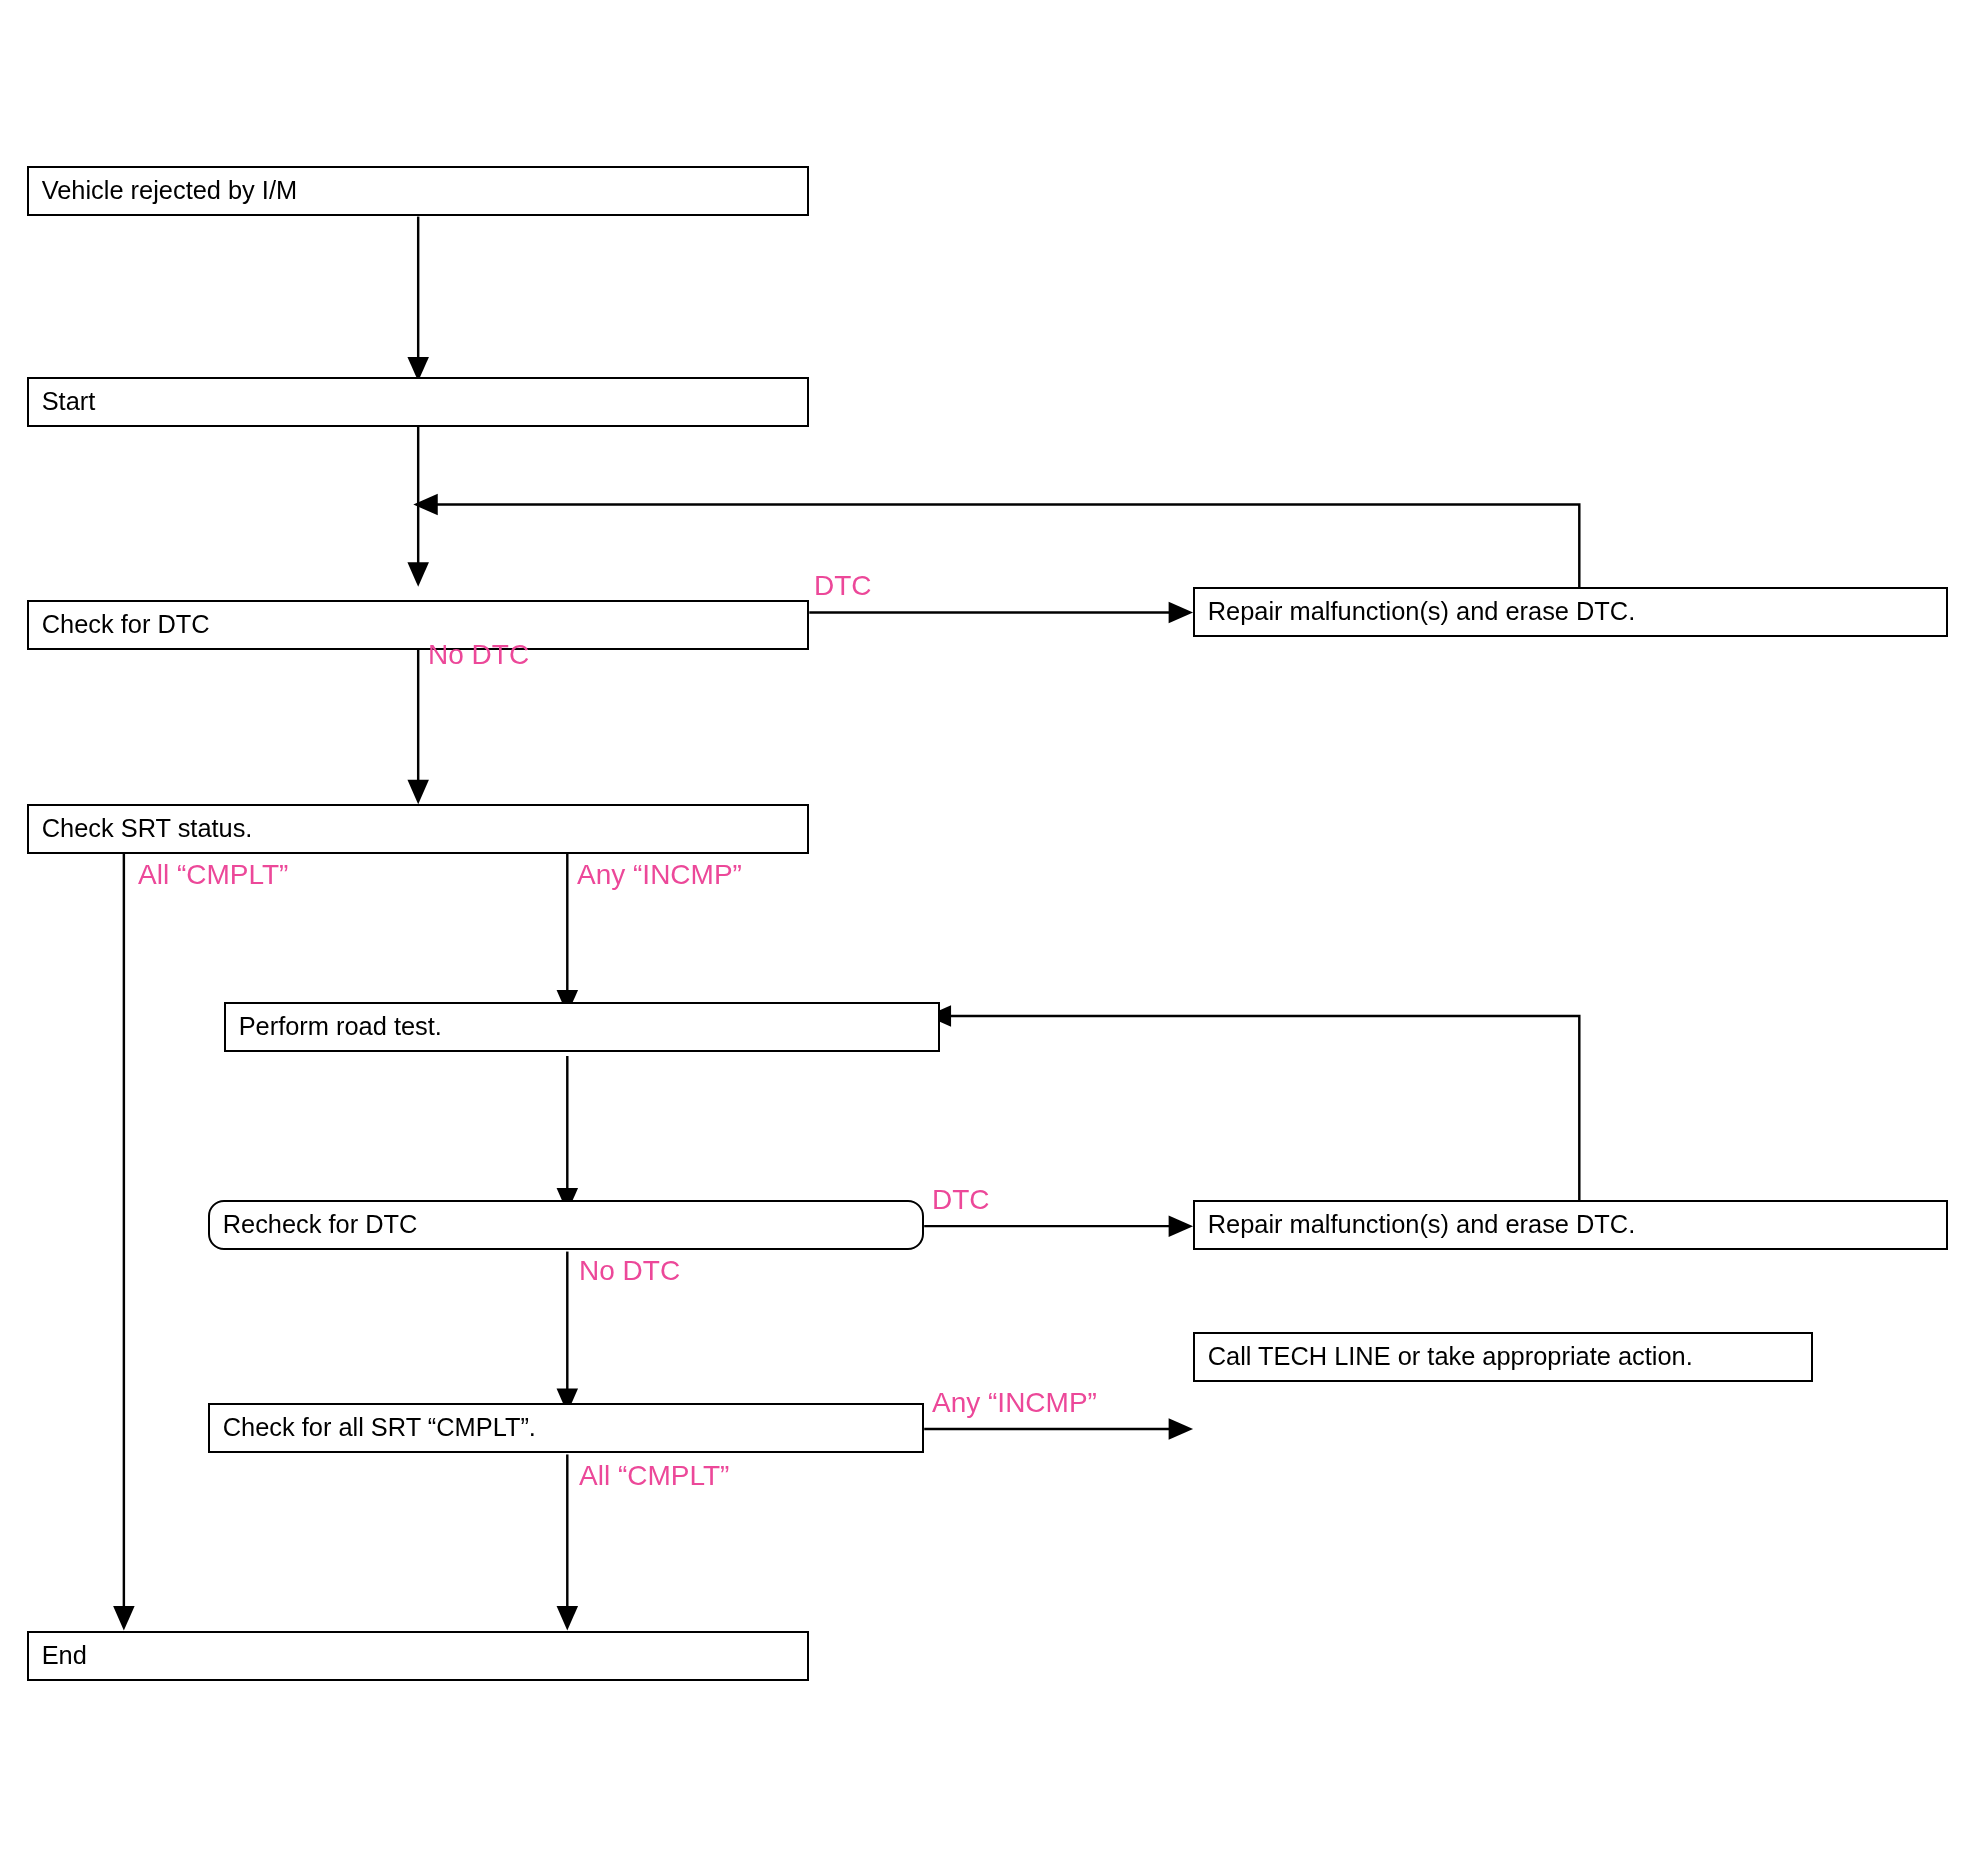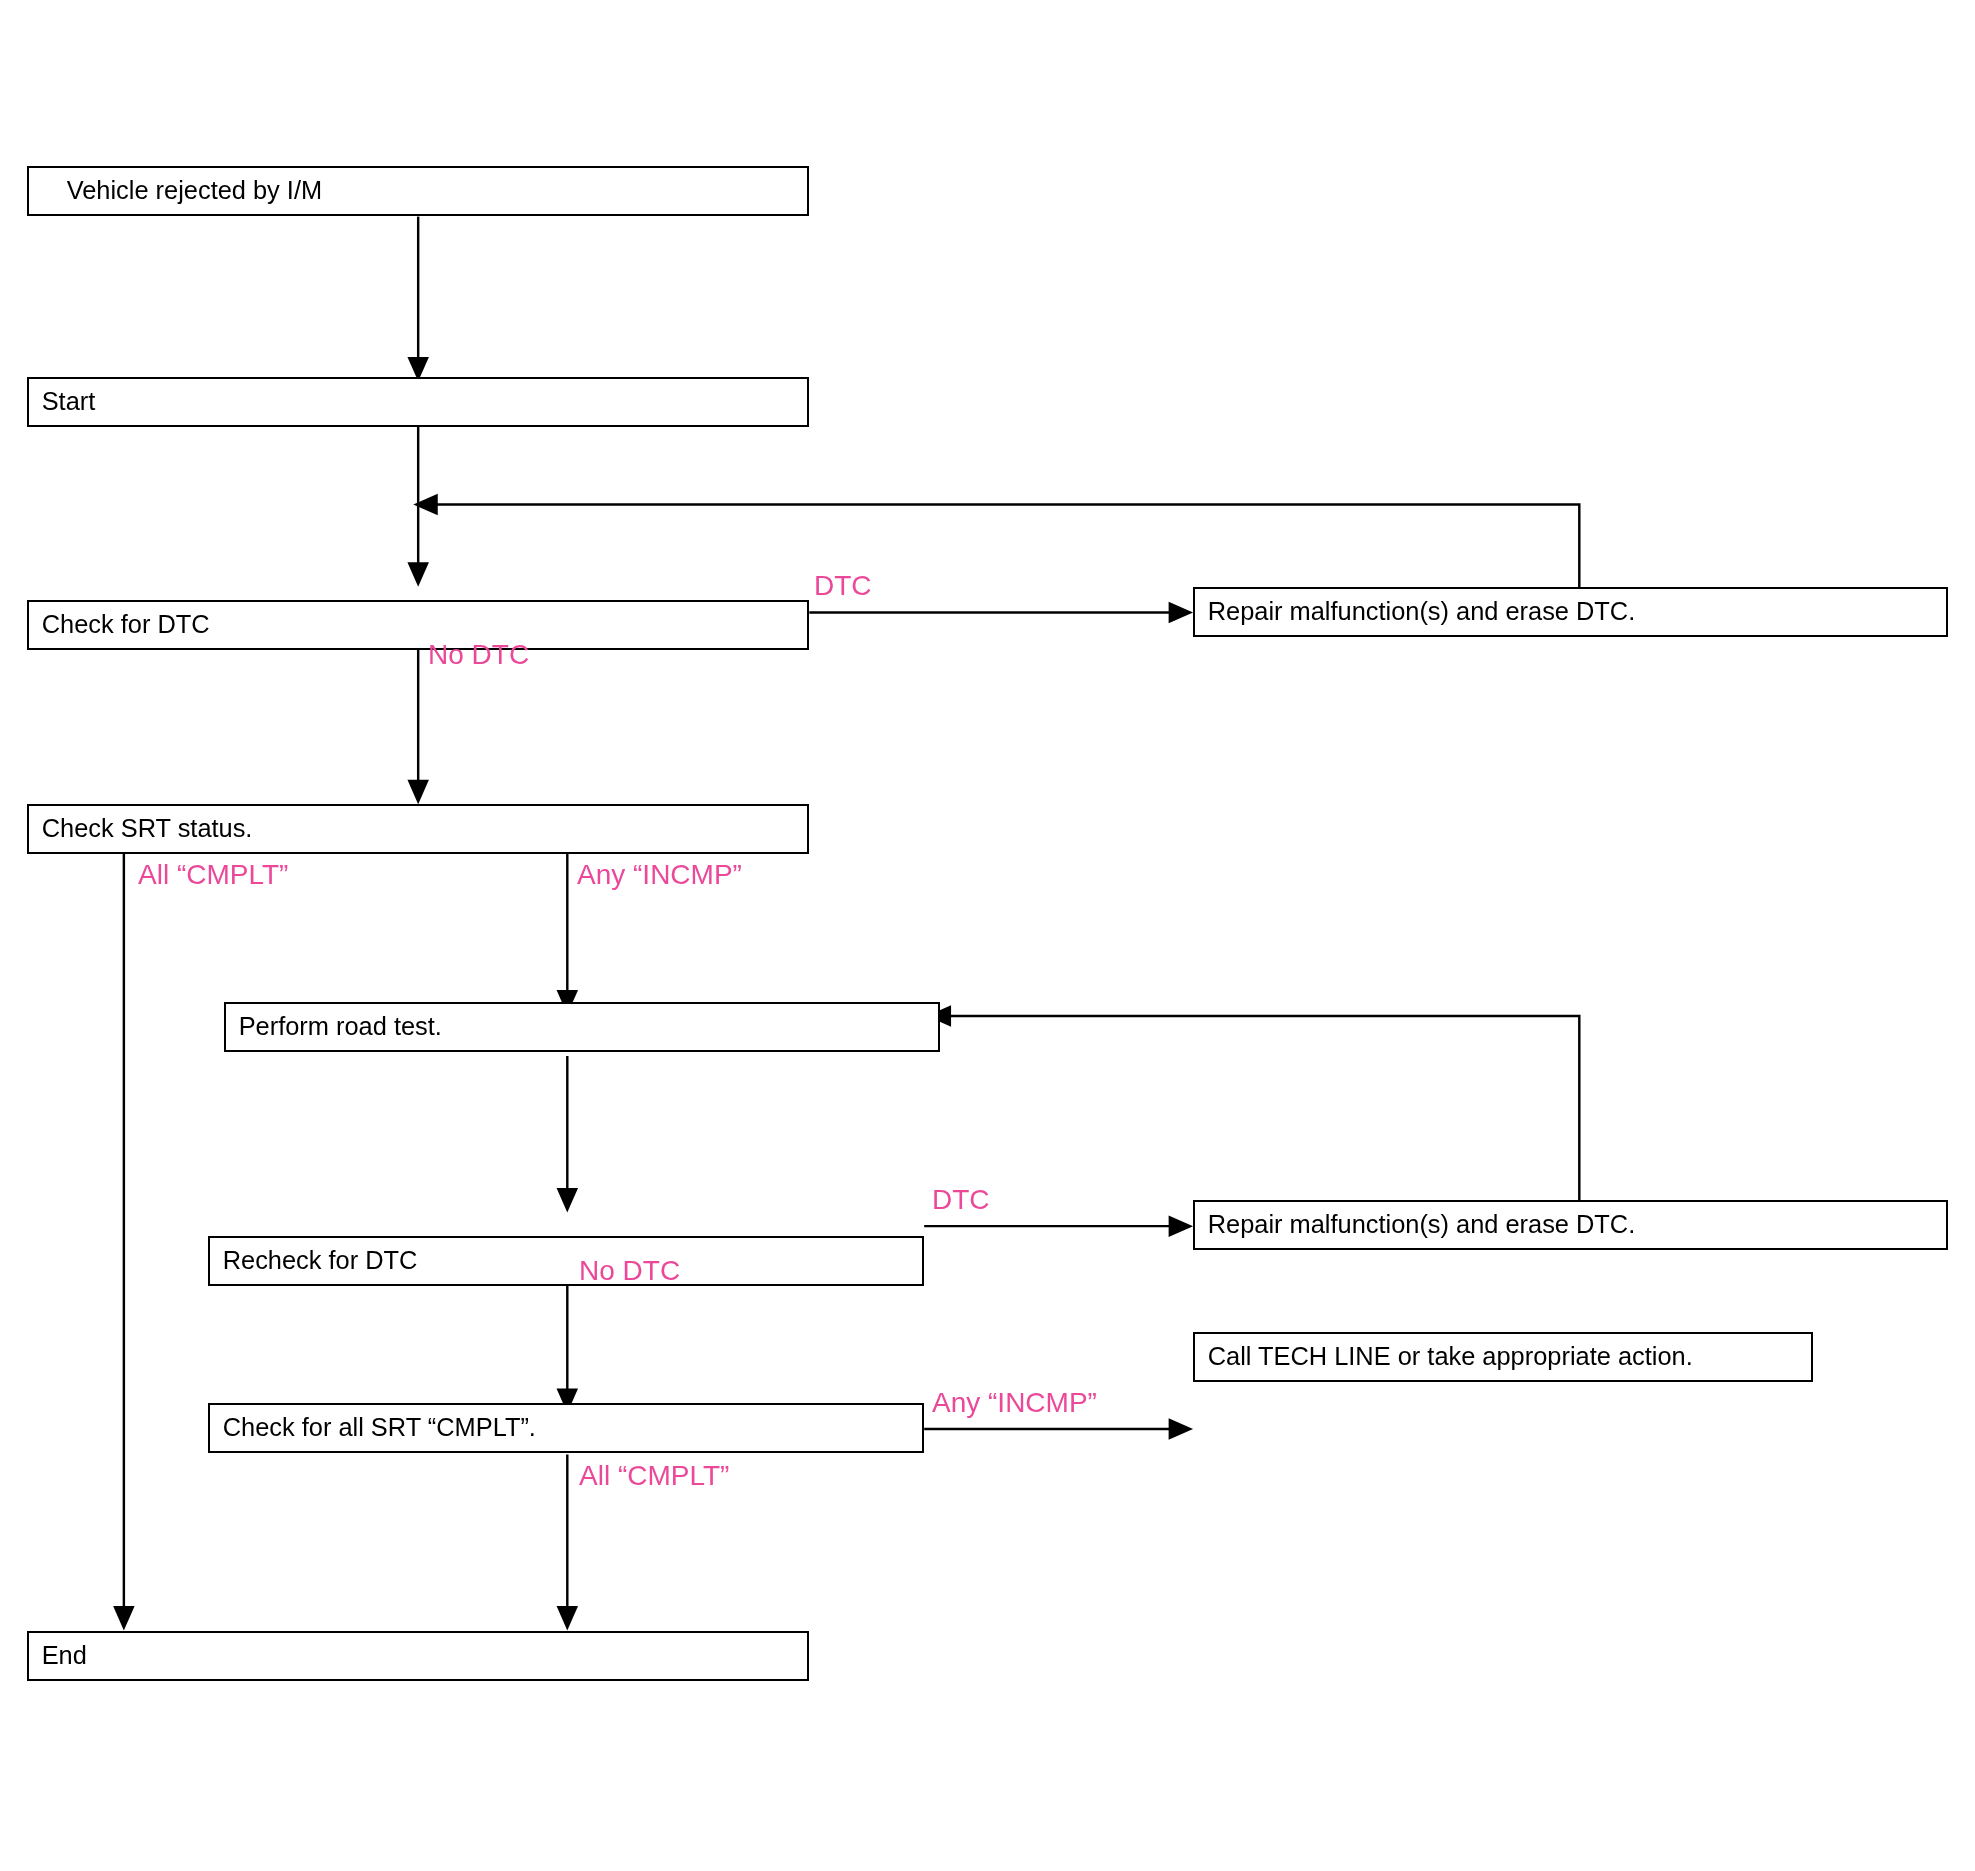--- a/index.html
+++ b/index.html
@@ -95,21 +95,21 @@
     <line x1="1160" y1="2560" x2="1160" y2="2855"></line>
     <polygon points="1160,2890 1138,2840 1182,2840"></polygon>
 
     <line x1="1890" y1="2923" x2="2400" y2="2923"></line>
     <polygon points="2440,2923 2390,2901 2390,2945"></polygon>
 
     <line x1="1160" y1="2975" x2="1160" y2="3300"></line>
     <polygon points="1160,3335 1138,3285 1182,3285"></polygon>
   </svg>
 
-  <div class="node" style="left:27px; top:166px; width:782px; height:50px;padding-left:25px;">
+  <div class="node" style="left:27px; top:166px; width:782px; height:50px;">
     <span class="label">Vehicle rejected by I/M</span>
   </div>
 
   <div class="node" style="left:27px; top:377px; width:782px; height:50px;">
     <span class="label">Start</span>
   </div>
 
   <div class="node" style="left:27px; top:600px; width:782px; height:50px;">
     <span class="label">Check for DTC</span>
   </div>
@@ -119,21 +119,21 @@
   </div>
 
   <div class="node" style="left:27px; top:804px; width:782px; height:50px;">
     <span class="label">Check SRT status.</span>
   </div>
 
   <div class="node" style="left:208px; top:1002px; width:716px; height:50px;margin-left:16px;">
     <span class="label">Perform road test.</span>
   </div>
 
-  <div class="node" style="left:208px; top:1236px; width:716px; height:50px;">
+  <div class="node" style="left:208px; top:1200px; width:716px; height:50px;border-radius:16px;">
     <span class="label">Recheck for DTC</span>
   </div>
 
   <div class="node" style="left:1193px; top:1200px; width:755px; height:50px;">
     <span class="label">Repair malfunction(s) and erase DTC.</span>
   </div>
 
   <div class="node" style="left:208px; top:1403px; width:716px; height:50px;">
     <span class="label">Check for all SRT “CMPLT”.</span>
   </div>

